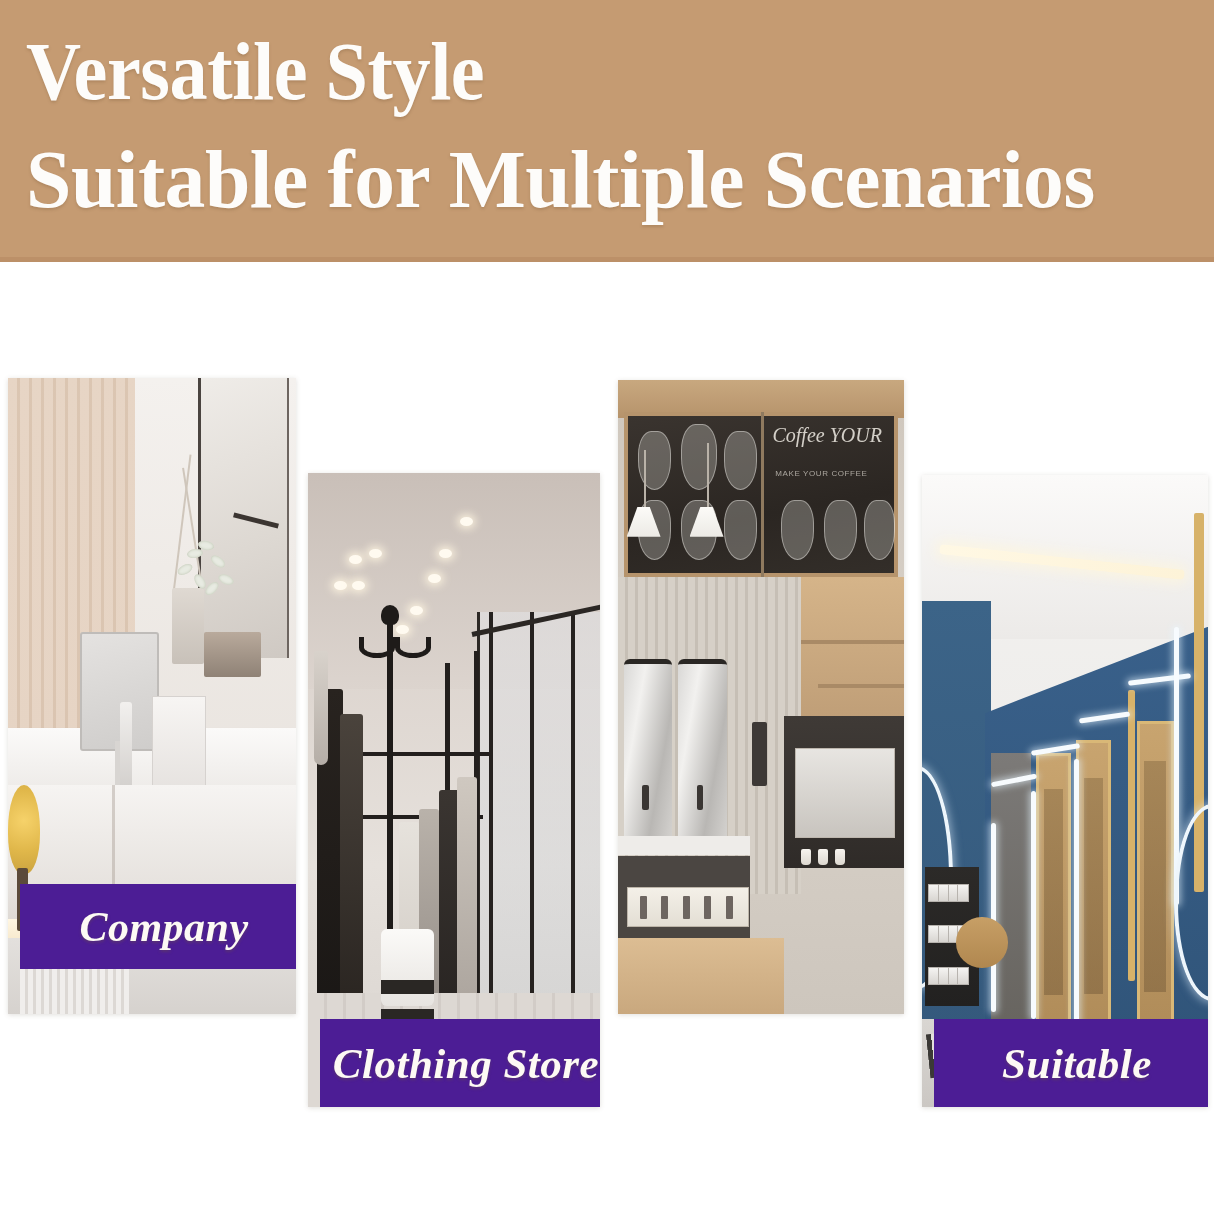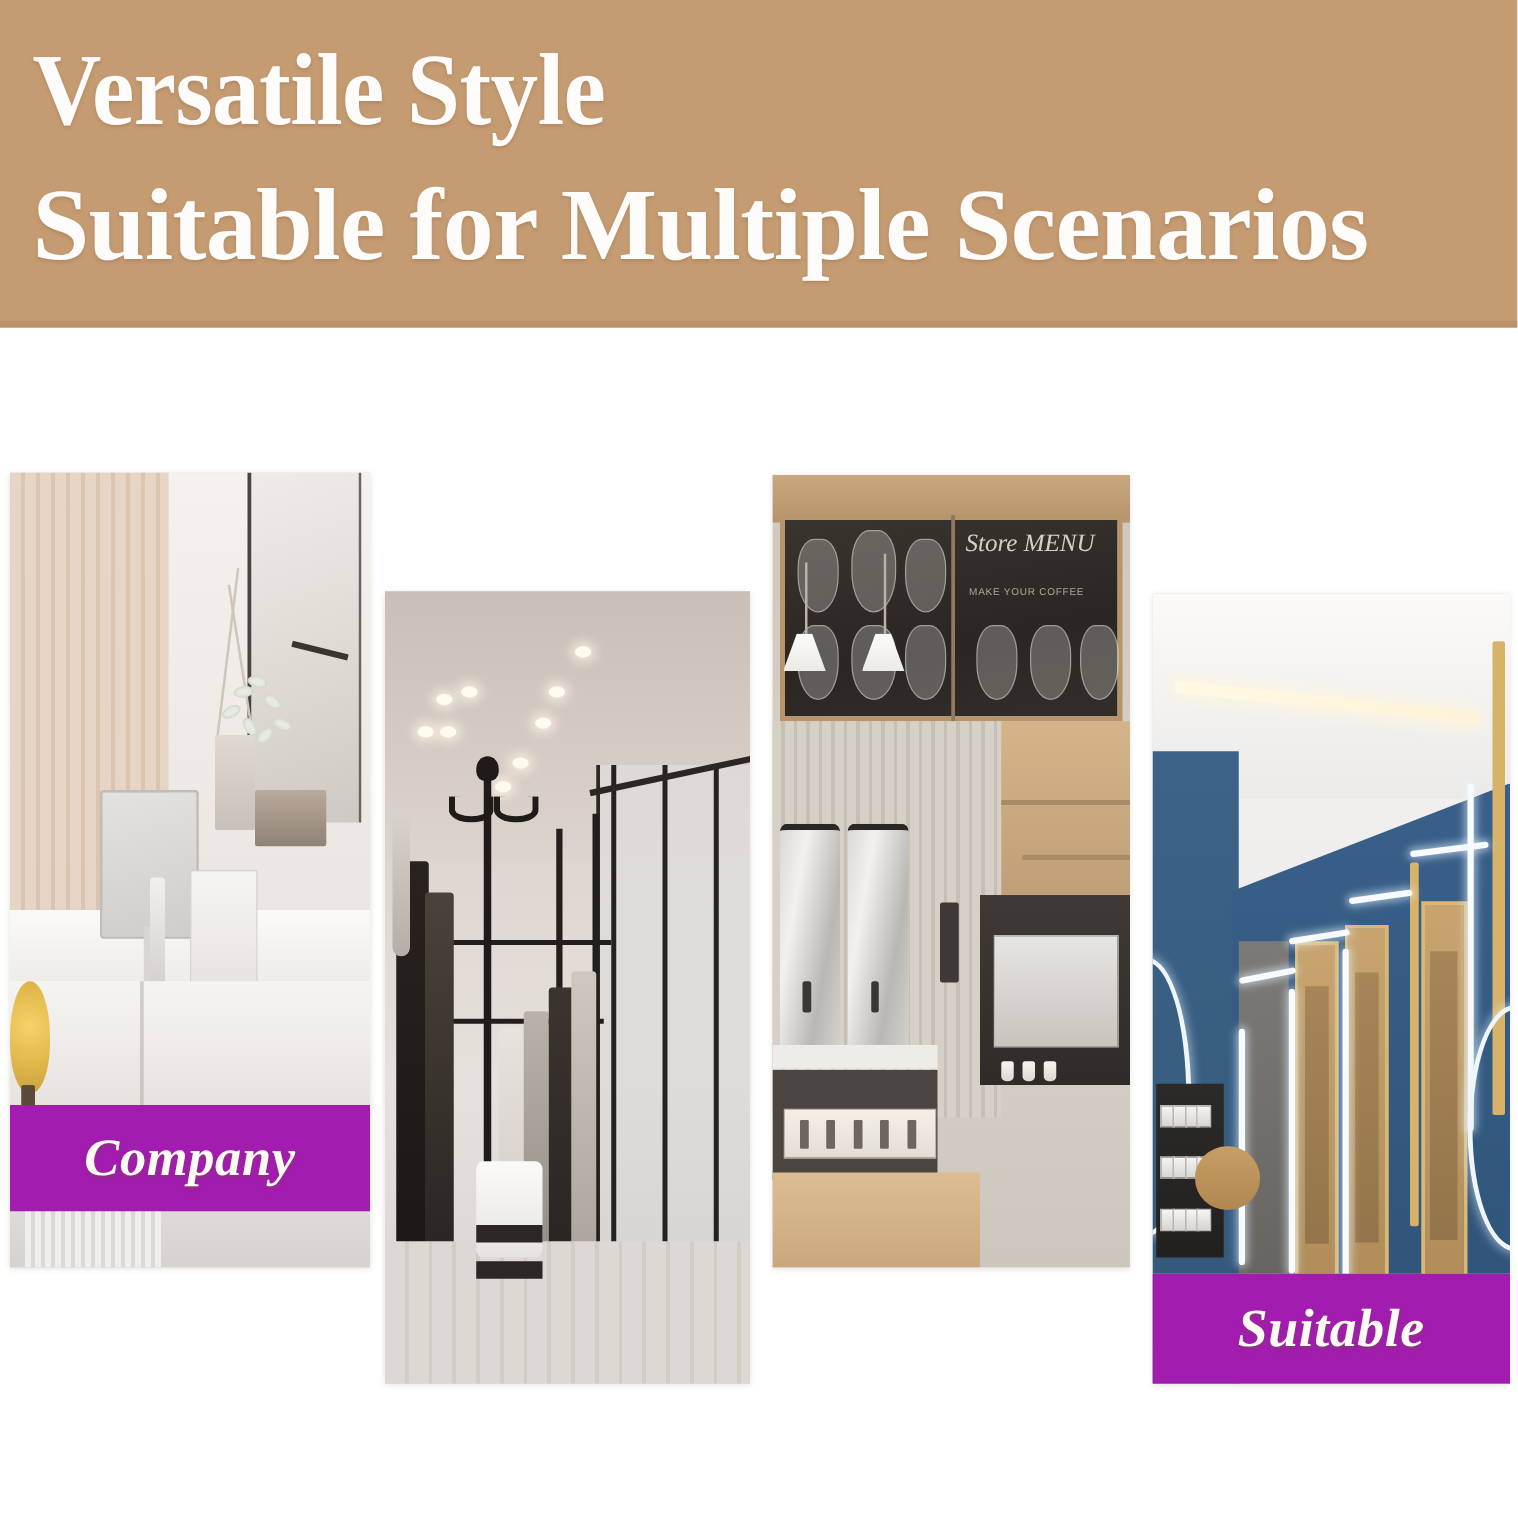--- a/index.html
+++ b/index.html
@@ -60,23 +60,23 @@
   .scene-photo {
     position: absolute;
     left: 0;
     top: 0;
     width: 100%;
     height: 100%;
     overflow: hidden;
   }
   .scene-caption {
     position: absolute;
-    left: 0;
+    left: 12px;
     width: 100%;
-    background: #a21caf;
+    background: #4c1d95;
     color: #fdfaf4;
     font-family: "Liberation Serif", serif;
     font-style: italic;
     font-weight: 700;
     text-align: center;
     white-space: nowrap;
     box-sizing: border-box;
     text-shadow: 0 2px 3px rgba(110, 85, 60, 0.38);
     display: flex;
     align-items: center;
@@ -528,40 +528,41 @@
     <div class="p2-garment" style="left:2%;  top:28%; width:5%;  height:18%; background:linear-gradient(180deg,#d8d2cb 0%,#b5aea7 100%);"></div>
     <div class="p2-standtree">
       <span class="p2-hook-l"></span>
       <span class="p2-hook-r"></span>
     </div>
     <div class="p2-floor"></div>
     <div class="p2-stool"></div>
     <div class="p2-stool-band"></div>
     <div class="p2-stool-band2"></div>
   </div>
+  <div class="scene-caption" id="caption-clothing">Clothing Store</div>
 </div>
 
 <div class="scene-panel" id="panel-milktea">
   <div class="scene-photo">
     <div class="p3-bg"></div>
     <div class="p3-top-wood"></div>
     <div class="p3-chalkboard"></div>
     <div class="p3-chalk-divider"></div>
 
     <div class="p3-drink" style="left:7%;  top:8%;  width:11%; height:9%;"></div>
     <div class="p3-drink" style="left:22%; top:7%;  width:12%; height:10%;"></div>
     <div class="p3-drink" style="left:37%; top:8%;  width:11%; height:9%;"></div>
     <div class="p3-drink" style="left:7%;  top:19%; width:11%; height:9%;"></div>
     <div class="p3-drink" style="left:22%; top:19%; width:12%; height:9%;"></div>
     <div class="p3-drink" style="left:37%; top:19%; width:11%; height:9%;"></div>
     <div class="p3-drink" style="left:57%; top:19%; width:11%; height:9%;"></div>
     <div class="p3-drink" style="left:72%; top:19%; width:11%; height:9%;"></div>
     <div class="p3-drink" style="left:86%; top:19%; width:10%; height:9%;"></div>
 
-    <div class="p3-menu-title">Store MENU</div>
+    <div class="p3-menu-title">Coffee YOUR</div>
     <div class="p3-menu-sub">MAKE YOUR COFFEE</div>
 
     <div class="p3-pendant-cord" style="left:9%;  top:11%; height:9%;"></div>
     <div class="p3-pendant" style="left:3%;  top:20%;"></div>
     <div class="p3-pendant-cord" style="left:31%; top:10%; height:10%;"></div>
     <div class="p3-pendant" style="left:25%; top:20%;"></div>
 
     <div class="p3-panel-wall"></div>
     <div class="p3-shelf-wood"></div>
     <div class="p3-shelf-line" style="left:64%; top:41%; width:36%;"></div>

